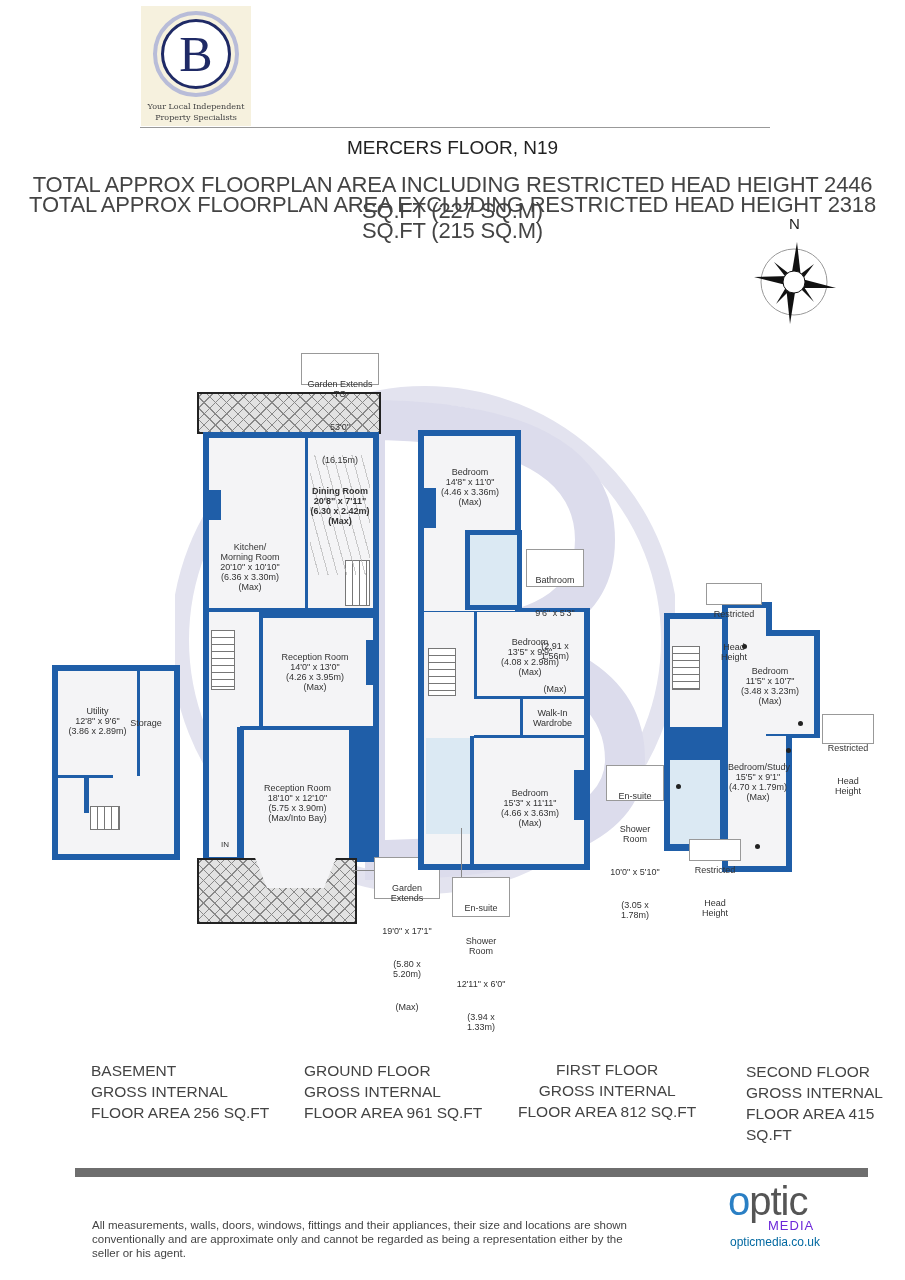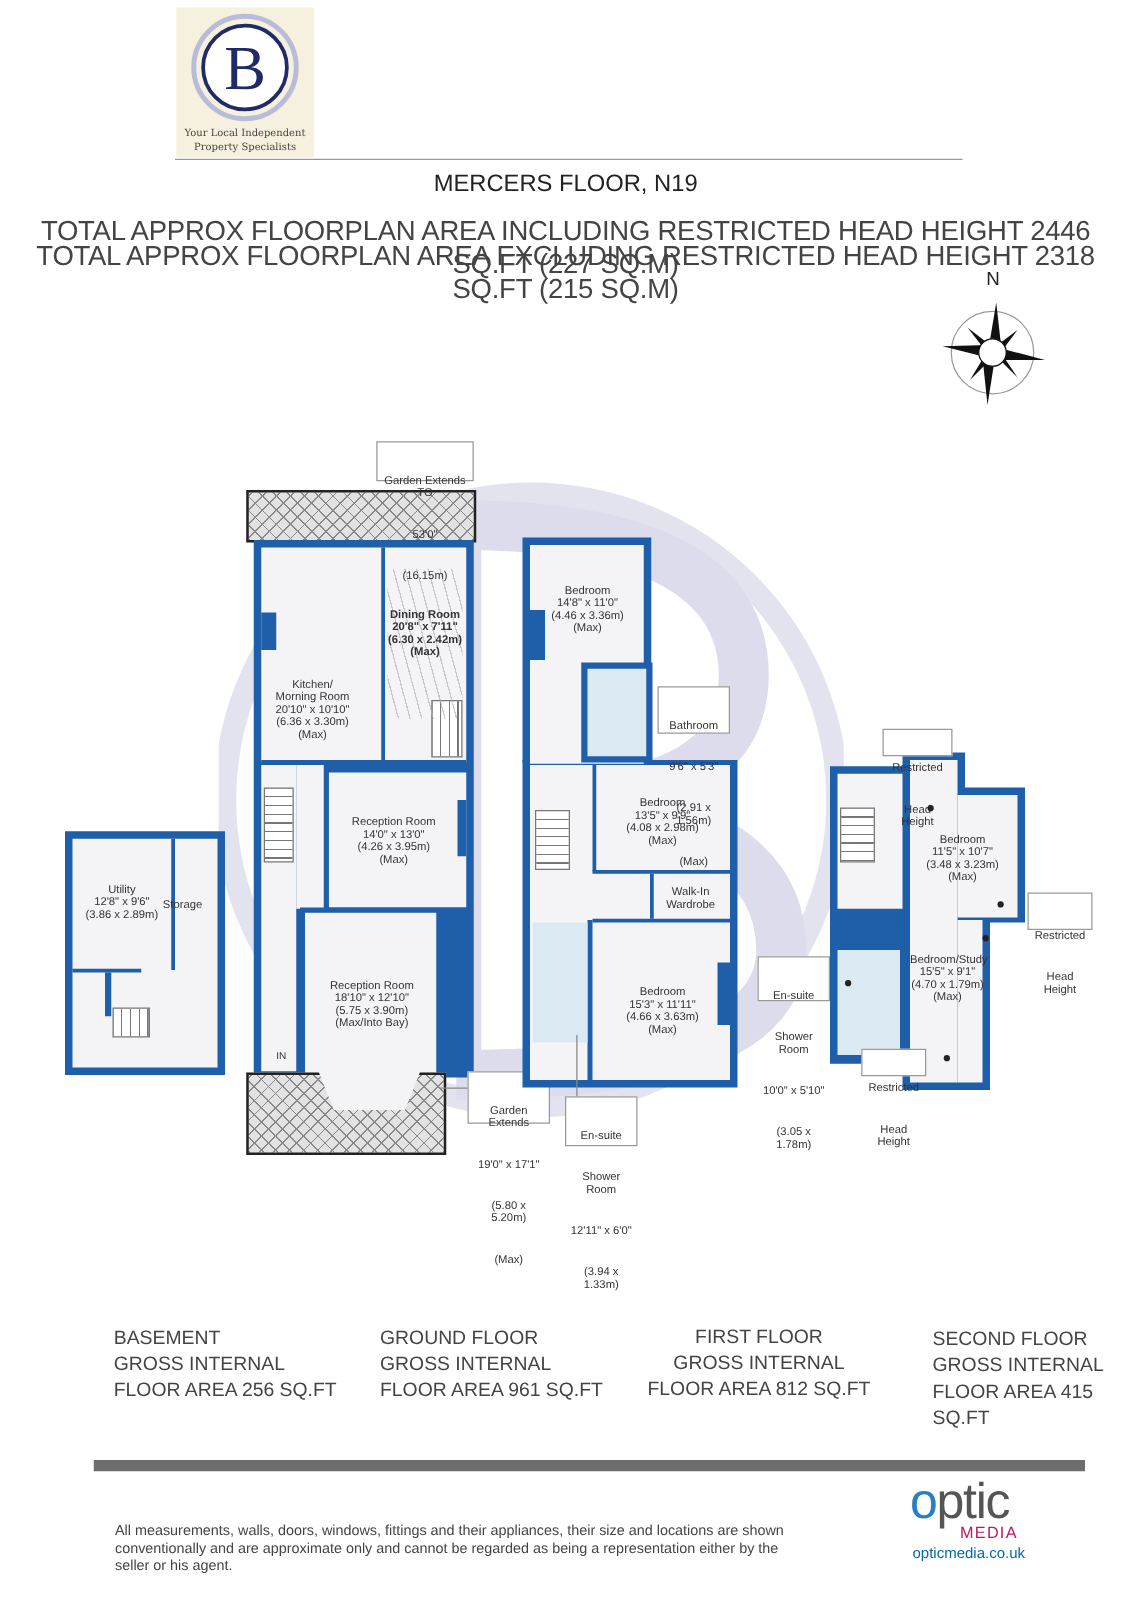--- a/index.html
+++ b/index.html
@@ -28,21 +28,21 @@
   .stairs{position:absolute;background:repeating-linear-gradient(180deg,#fff 0 6px,#777 6px 7px);border:1px solid #777;box-sizing:border-box;}
   .stairsv{position:absolute;background:repeating-linear-gradient(90deg,#fff 0 6px,#777 6px 7px);border:1px solid #777;box-sizing:border-box;}
   #watermark{left:175px;top:350px;width:500px;height:580px;pointer-events:none;}
   .flabel{position:absolute;font-size:15.5px;line-height:21px;color:#444;margin-left:46px;}
   .flabel span{display:block;}
   #footer-bar{left:75px;top:1168px;width:793px;height:9px;background:#6e6e6e;}
   #disclaimer{left:92px;top:1202px;width:560px;font-size:11.5px;line-height:14px;color:#444;margin-top:16px;}
   #optic{left:720px;top:1180px;width:110px;height:80px;}
   #optic .word{position:absolute;left:8px;top:0;font-size:40px;line-height:42px;color:#555;letter-spacing:-1px;}
   #optic .word b{color:#2a7fc4;font-weight:normal;}
-  #optic .media{position:absolute;left:48px;top:38px;font-size:13px;color:#be185d;letter-spacing:1px;}
+  #optic .media{position:absolute;left:48px;top:38px;font-size:13px;color:#6d28d9;letter-spacing:1px;}
   #optic .url{position:absolute;left:0;top:55px;width:110px;text-align:center;font-size:12px;color:#0369a1;}
 </style>
 </head>
 <body>
 
 <div id="logo" class="abs">
   <div class="ring"></div>
   <div class="inner">B</div>
   <div class="tag">
     <div>Your Local Independent</div>

